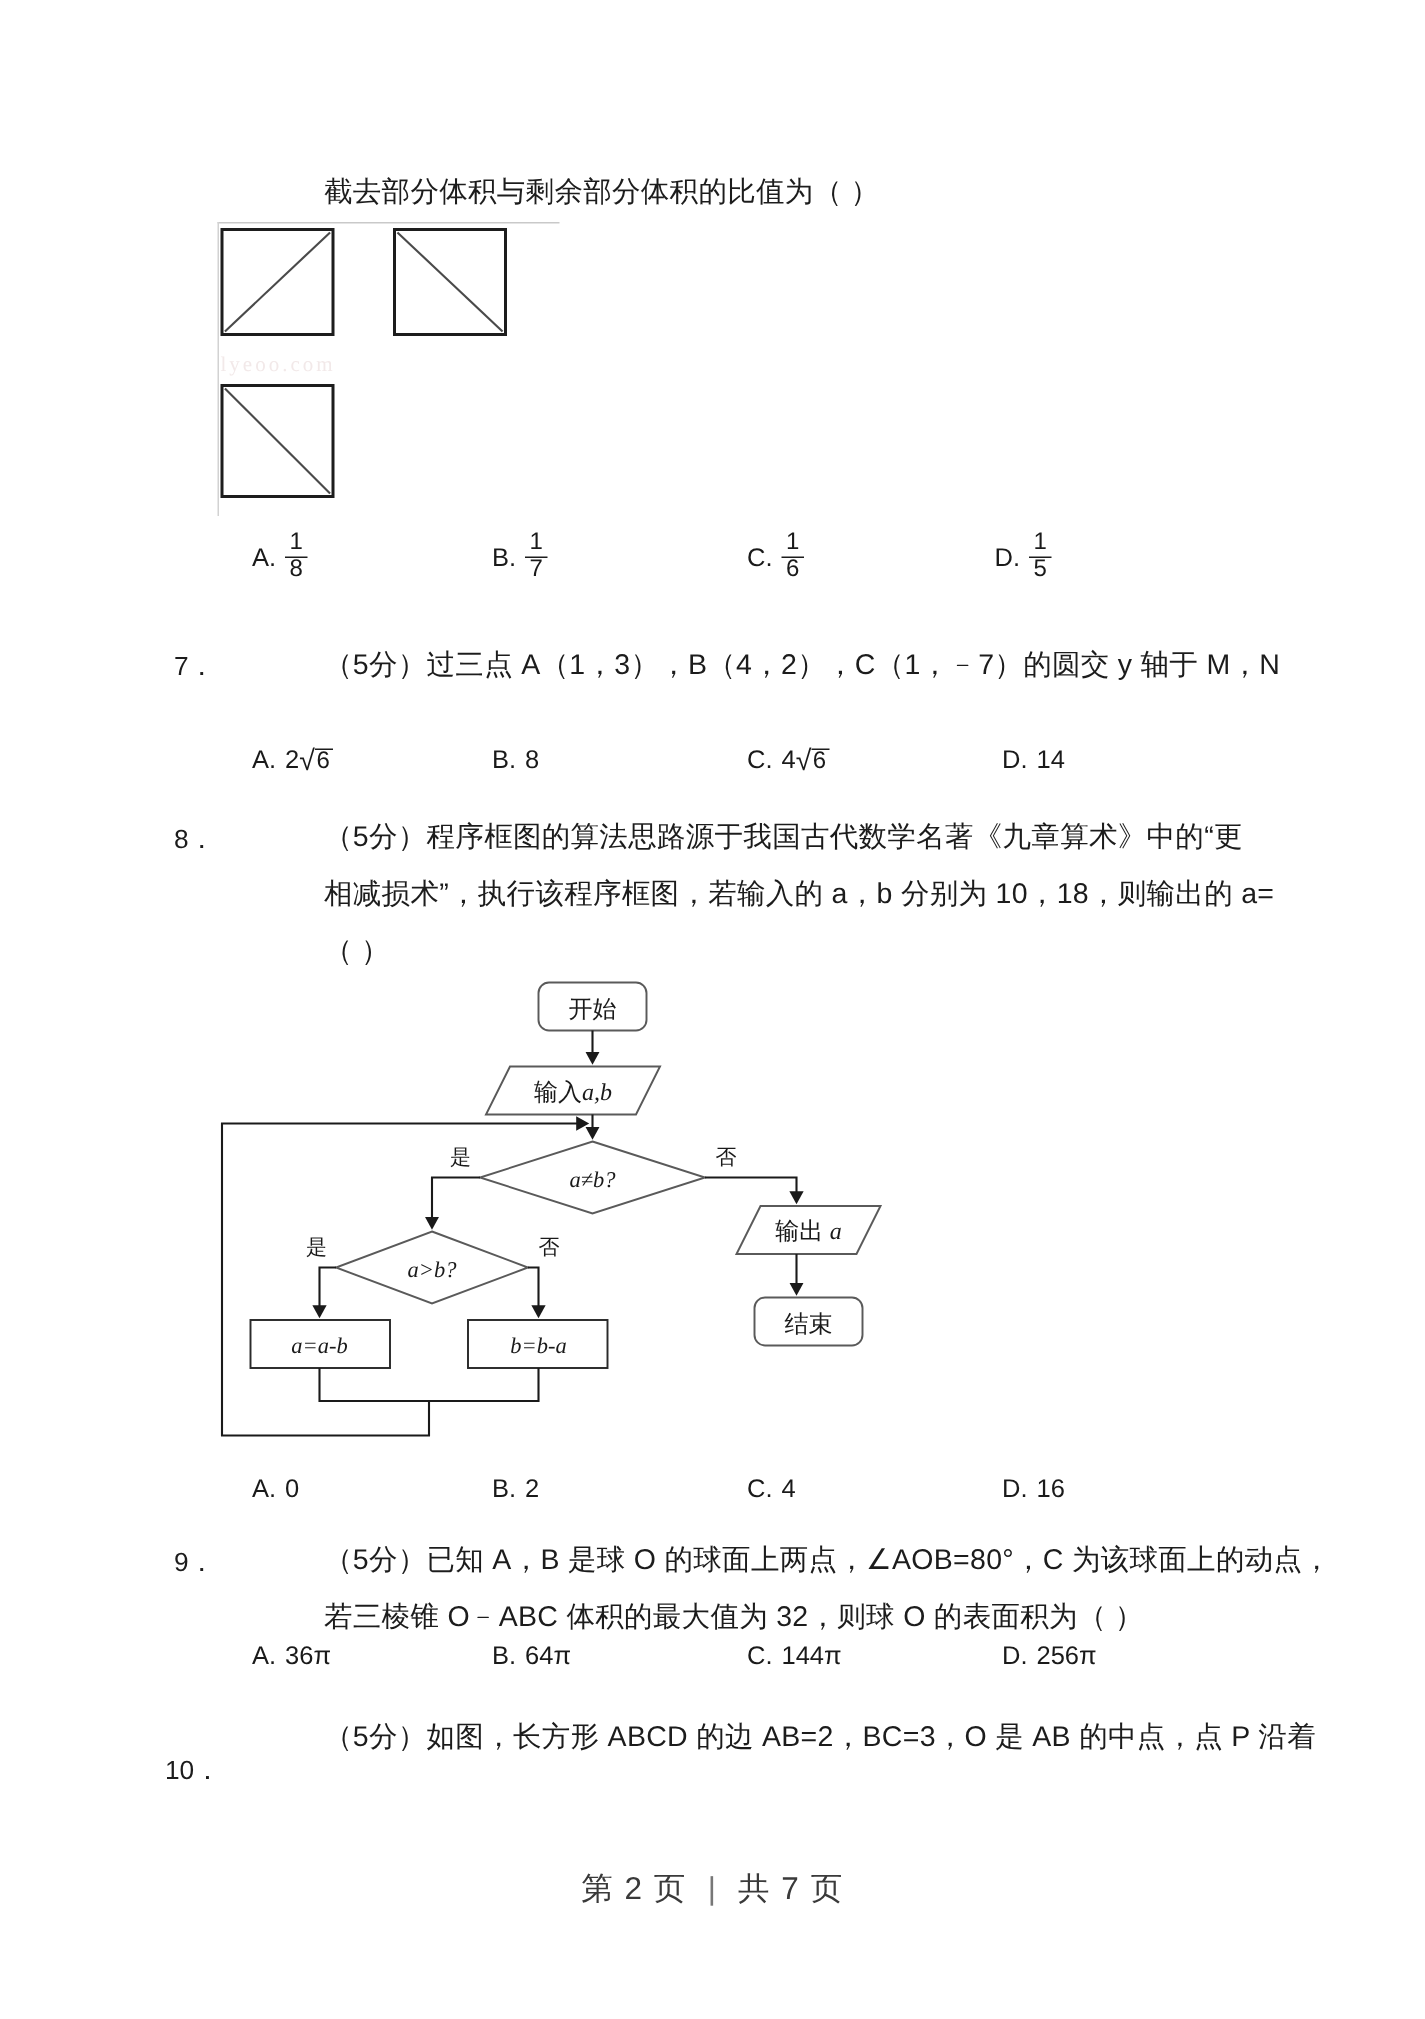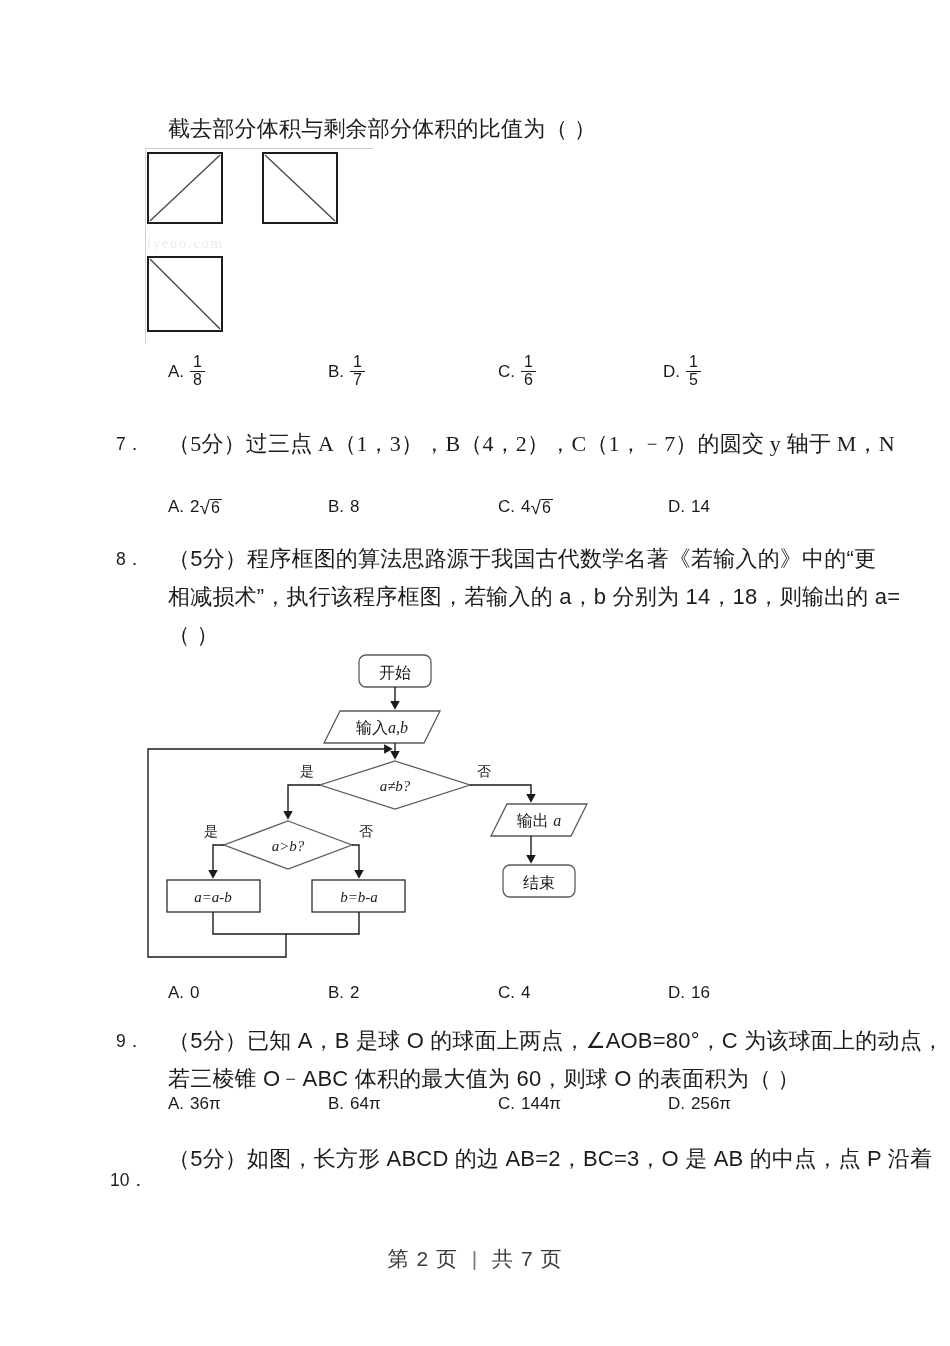--- a/index.html
+++ b/index.html
@@ -18,25 +18,26 @@
   .page {
     position: absolute;
     inset: 0;
     width: 950px;
     height: 1346px;
   }
 
   
   .qline {
     position: absolute;
-    font-size: 22px;
+    font-size: 19px;
     line-height: 38px;
     letter-spacing: 0.2px;
     white-space: nowrap;
     color: #1c1c1c;
+    margin-left: 48px;
   }
   .qnum {
     position: absolute;
     font-size: 17.5px;
     line-height: 38px;
     white-space: nowrap;
     color: #1c1c1c;
   }
   .indent-text { left: 168px; }
 
@@ -203,21 +204,21 @@
     <div class="opt" style="left:495px;">
       <span class="lab">D.</span>
       <span class="frac">
         <span class="num">1</span>
         <span class="den">5</span>
       </span>
     </div>
   </div>
 
   <div class="qnum" style="left:116px; top:425px;">7．</div>
-  <div class="qline indent-text" style="top:425px;font-family:Liberation Serif, serif;">（5分）过三点 A（1，3），B（4，2），C（1，﹣7）的圆交 y 轴于 M，N</div>
+  <div class="qline indent-text" style="top:425px;">（5分）过三点 A（1，3），B（4，2），C（1，﹣7）的圆交 y 轴于 M，N</div>
 
   <div class="opt-row" style="top:497px;">
     <div class="opt" style="left:0px;">
       <span class="lab">A.</span>
       <span>2</span>
       <span class="rad">
         <span class="sign">√</span>
         <span class="body">6</span>
       </span>
     </div>
@@ -233,22 +234,22 @@
         <span class="body">6</span>
       </span>
     </div>
     <div class="opt" style="left:500px;">
       <span class="lab">D.</span>
       <span>14</span>
     </div>
   </div>
 
   <div class="qnum" style="left:116px; top:540px;">8．</div>
-  <div class="qline indent-text" style="top:540px;">（5分）程序框图的算法思路源于我国古代数学名著《若输入的》中的“更</div>
-  <div class="qline indent-text" style="top:578px;">相减损术”，执行该程序框图，若输入的 a，b 分别为 14，18，则输出的 a=</div>
+  <div class="qline indent-text" style="top:540px;">（5分）程序框图的算法思路源于我国古代数学名著《九章算术》中的“更</div>
+  <div class="qline indent-text" style="top:578px;">相减损术”，执行该程序框图，若输入的 a，b 分别为 10，18，则输出的 a=</div>
   <div class="qline indent-text" style="top:616px;">（      ）</div>
 
   <div id="flowchart">
     <svg width="460" height="325" viewBox="0 0 460 325" aria-hidden="true">
       <defs>
         <marker id="arrow" markerWidth="9" markerHeight="9" refX="4.2" refY="3.4" orient="auto" markerUnits="strokeWidth">
           <path d="M0,0 L0,6.8 L6.2,3.4 z" fill="#1a1a1a"></path>
         </marker>
       </defs>
 
@@ -329,21 +330,21 @@
       <span>4</span>
     </div>
     <div class="opt" style="left:500px;">
       <span class="lab">D.</span>
       <span>16</span>
     </div>
   </div>
 
   <div class="qnum" style="left:116px; top:1022px;">9．</div>
   <div class="qline indent-text" style="top:1022px;">（5分）已知 A，B 是球 O 的球面上两点，∠AOB=80°，C 为该球面上的动点，</div>
-  <div class="qline indent-text" style="top:1060px;">若三棱锥 O﹣ABC 体积的最大值为 60，则球 O 的表面积为（      ）</div>
+  <div class="qline indent-text" style="top:1060px;">若三棱锥 O﹣ABC 体积的最大值为 32，则球 O 的表面积为（      ）</div>
 
   <div class="opt-row" style="top:1094px;">
     <div class="opt" style="left:0px;">
       <span class="lab">A.</span>
       <span>36π</span>
     </div>
     <div class="opt" style="left:160px;">
       <span class="lab">B.</span>
       <span>64π</span>
     </div>

